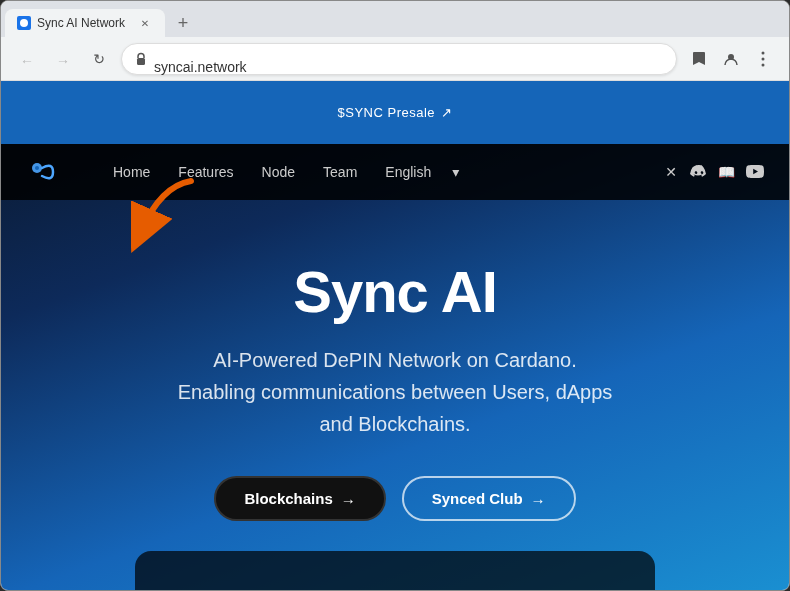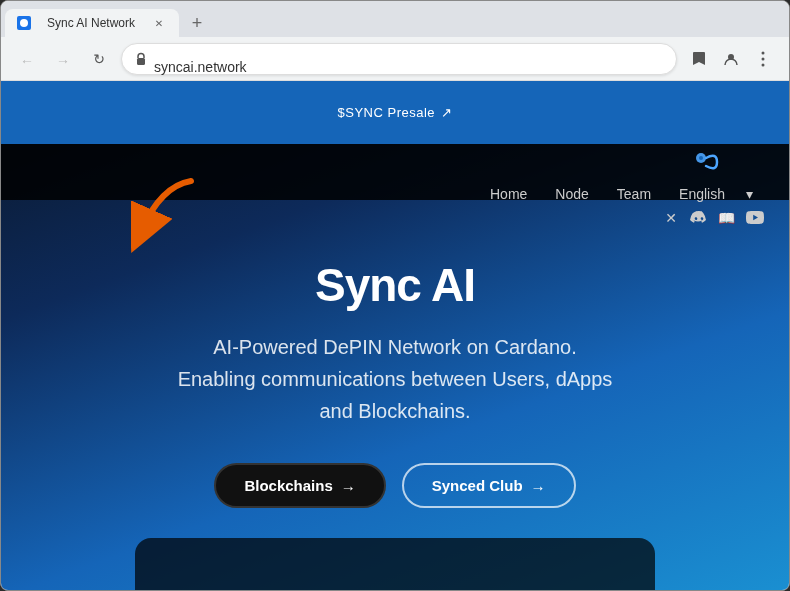--- a/index.html
+++ b/index.html
@@ -2,51 +2,51 @@
 <html><head>
   <meta charset="utf-8">
   <style>
     * { margin: 0; padding: 0; box-sizing: border-box; }
     body { width: 790px; height: 591px; overflow: hidden; font-family: 'Segoe UI', Arial, sans-serif; background: #2b2b2b; }
 
     
     .browser-frame { width: 790px; height: 591px; display: flex; flex-direction: column; background: #f1f3f4; border-radius: 8px; overflow: hidden; border: 1px solid #888; }
 
     .tabs-bar { display: flex; align-items: flex-end; height: 36px; background: #dee1e6; padding: 0 4px; }
-    .tab { display: flex; align-items: center; gap: 16px; background: #f1f3f4; border-radius: 8px 8px 0 0; padding: 0 12px; height: 28px; font-size: 12px; color: #333; min-width: 160px; max-width: 220px; position: relative; }
+    .tab { display: flex; align-items: center; gap: 6px; background: #f1f3f4; border-radius: 8px 8px 0 0; padding: 0 12px; height: 28px; font-size: 12px; color: #333; min-width: 160px; max-width: 220px; position: relative; }
     .tab-favicon { width: 14px; height: 14px; background: #1a73e8; border-radius: 2px; display: flex; align-items: center; justify-content: center; }
     .tab-favicon svg { width: 10px; height: 10px; }
     .tab-close { margin-left: auto; width: 16px; height: 16px; border-radius: 50%; background: transparent; border: none; cursor: pointer; display: flex; align-items: center; justify-content: center; font-size: 10px; color: #666; }
     .new-tab-btn { width: 28px; height: 28px; border-radius: 50%; background: transparent; border: none; cursor: pointer; font-size: 18px; color: #666; display: flex; align-items: center; justify-content: center; margin-left: 4px; }
 
     .address-bar-row { height: 44px; background: #f1f3f4; display: flex; align-items: center; padding: 0 12px; gap: 8px; border-bottom: 1px solid #ddd; }
     .nav-btn { width: 28px; height: 28px; border-radius: 50%; background: transparent; border: none; cursor: pointer; display: flex; align-items: center; justify-content: center; color: #555; font-size: 14px; }
     .nav-btn.disabled { color: #bbb; cursor: default; }
     .address-box { flex: 1; height: 32px; background: #fff; border-radius: 16px; border: 1px solid #ddd; display: flex; align-items: center; padding: 0 12px; gap: 6px; font-size: 13px; color: #333; box-shadow: 0 1px 3px rgba(0,0,0,0.1); }
     .address-icon { width: 14px; height: 14px; display: flex; align-items: center; justify-content: center; }
     .address-text { flex: 1; font-size: 14px; color: #333; margin-top: 16px; }
     .toolbar-right { display: flex; align-items: center; gap: 4px; }
     .toolbar-icon { width: 28px; height: 28px; border-radius: 50%; background: transparent; border: none; cursor: pointer; display: flex; align-items: center; justify-content: center; color: #555; font-size: 14px; }
 
     
     .website { flex: 1; overflow: hidden; position: relative; background: linear-gradient(160deg, #0a1628 0%, #0d2a5a 30%, #1565b8 65%, #1a8fd1 100%); }
 
     .announcement-bar { width: 100%; background: #1565b8; color: #fff; text-align: center; padding: 24px; font-size: 13px; font-weight: 500; letter-spacing: 0.5px; cursor: pointer; display: flex; align-items: center; justify-content: center; gap: 6px; }
 
-    .site-nav { background: rgba(0,0,0,0.85); display: flex; align-items: flex-end; padding: 0 24px; height: 56px; flex-direction: column; }
+    .site-nav { background: rgba(0,0,0,0.85); display: flex; align-items: center; padding: 0 24px; height: 56px; }
     .site-logo { display: flex; align-items: center; margin-right: 40px; }
     .logo-mark { width: 36px; height: 36px; position: relative; }
     .nav-links { display: flex; align-items: center; gap: 4px; flex: 1; }
     .nav-link { color: #ccc; font-size: 14px; padding: 6px 12px; cursor: pointer; text-decoration: none; white-space: nowrap; }
     .nav-link.dropdown { display: flex; align-items: center; gap: 21px; }
     .nav-social { display: flex; align-items: center; gap: 8px; margin-left: auto; }
     .social-icon { width: 20px; height: 20px; color: #ccc; cursor: pointer; display: flex; align-items: center; justify-content: center; font-size: 14px; }
 
     .hero { display: flex; flex-direction: column; align-items: center; justify-content: center; padding: 60px 20px 20px; text-align: center; }
-    .hero-title { font-size: 46px; font-weight: 800; color: #fff; letter-spacing: -1px; margin-bottom: 20px; line-height: 1.1; }
+    .hero-title { font-size: 58px; font-weight: 800; color: #fff; letter-spacing: -1px; margin-bottom: 20px; line-height: 1.1; }
     .hero-subtitle { font-size: 20px; color: rgba(255,255,255,0.85); max-width: 440px; line-height: 1.6; margin-bottom: 36px; }
     .hero-buttons { display: flex; gap: 16px; }
     .btn-primary { background: #111; color: #fff; border: 2px solid #333; border-radius: 30px; padding: 12px 28px; font-size: 15px; font-weight: 600; cursor: pointer; display: flex; align-items: center; gap: 8px; }
     .btn-secondary { background: transparent; color: #fff; border: 2px solid rgba(255,255,255,0.7); border-radius: 30px; padding: 12px 28px; font-size: 15px; font-weight: 700; cursor: pointer; display: flex; align-items: center; gap: 8px; }
 
     .preview-card { width: 520px; height: 80px; background: rgba(0,0,0,0.7); border-radius: 16px 16px 0 0; margin: 30px auto 0; }
 
     
     .pointer-arrow { position: absolute; top: 95px; left: 130px; pointer-events: none; z-index: 999; }
   </style>
@@ -127,20 +127,21 @@
         <div class="logo-mark">
           <svg width="36" height="36" viewBox="0 0 36 36">
             <circle cx="12" cy="14" r="5" fill="#4da6ff" opacity="0.9"></circle>
             <circle cx="12" cy="14" r="2" fill="#1565b8"></circle>
             <path d="M17 14 Q28 8 28 18 Q28 28 17 22" stroke="#4da6ff" stroke-width="2.5" fill="none" stroke-linecap="round"></path>
           </svg>
         </div>
       </div>
       <div class="nav-links">
         <a class="nav-link">Home</a>
+        <a class="nav-link">Features</a>
         <a class="nav-link">Node</a>
         <a class="nav-link">Team</a>
         <a class="nav-link dropdown">
           <span>English</span>
           <span>▾</span>
         </a>
       </div>
       <div class="nav-social">
         <span class="social-icon">✕</span>
         <span class="social-icon">

